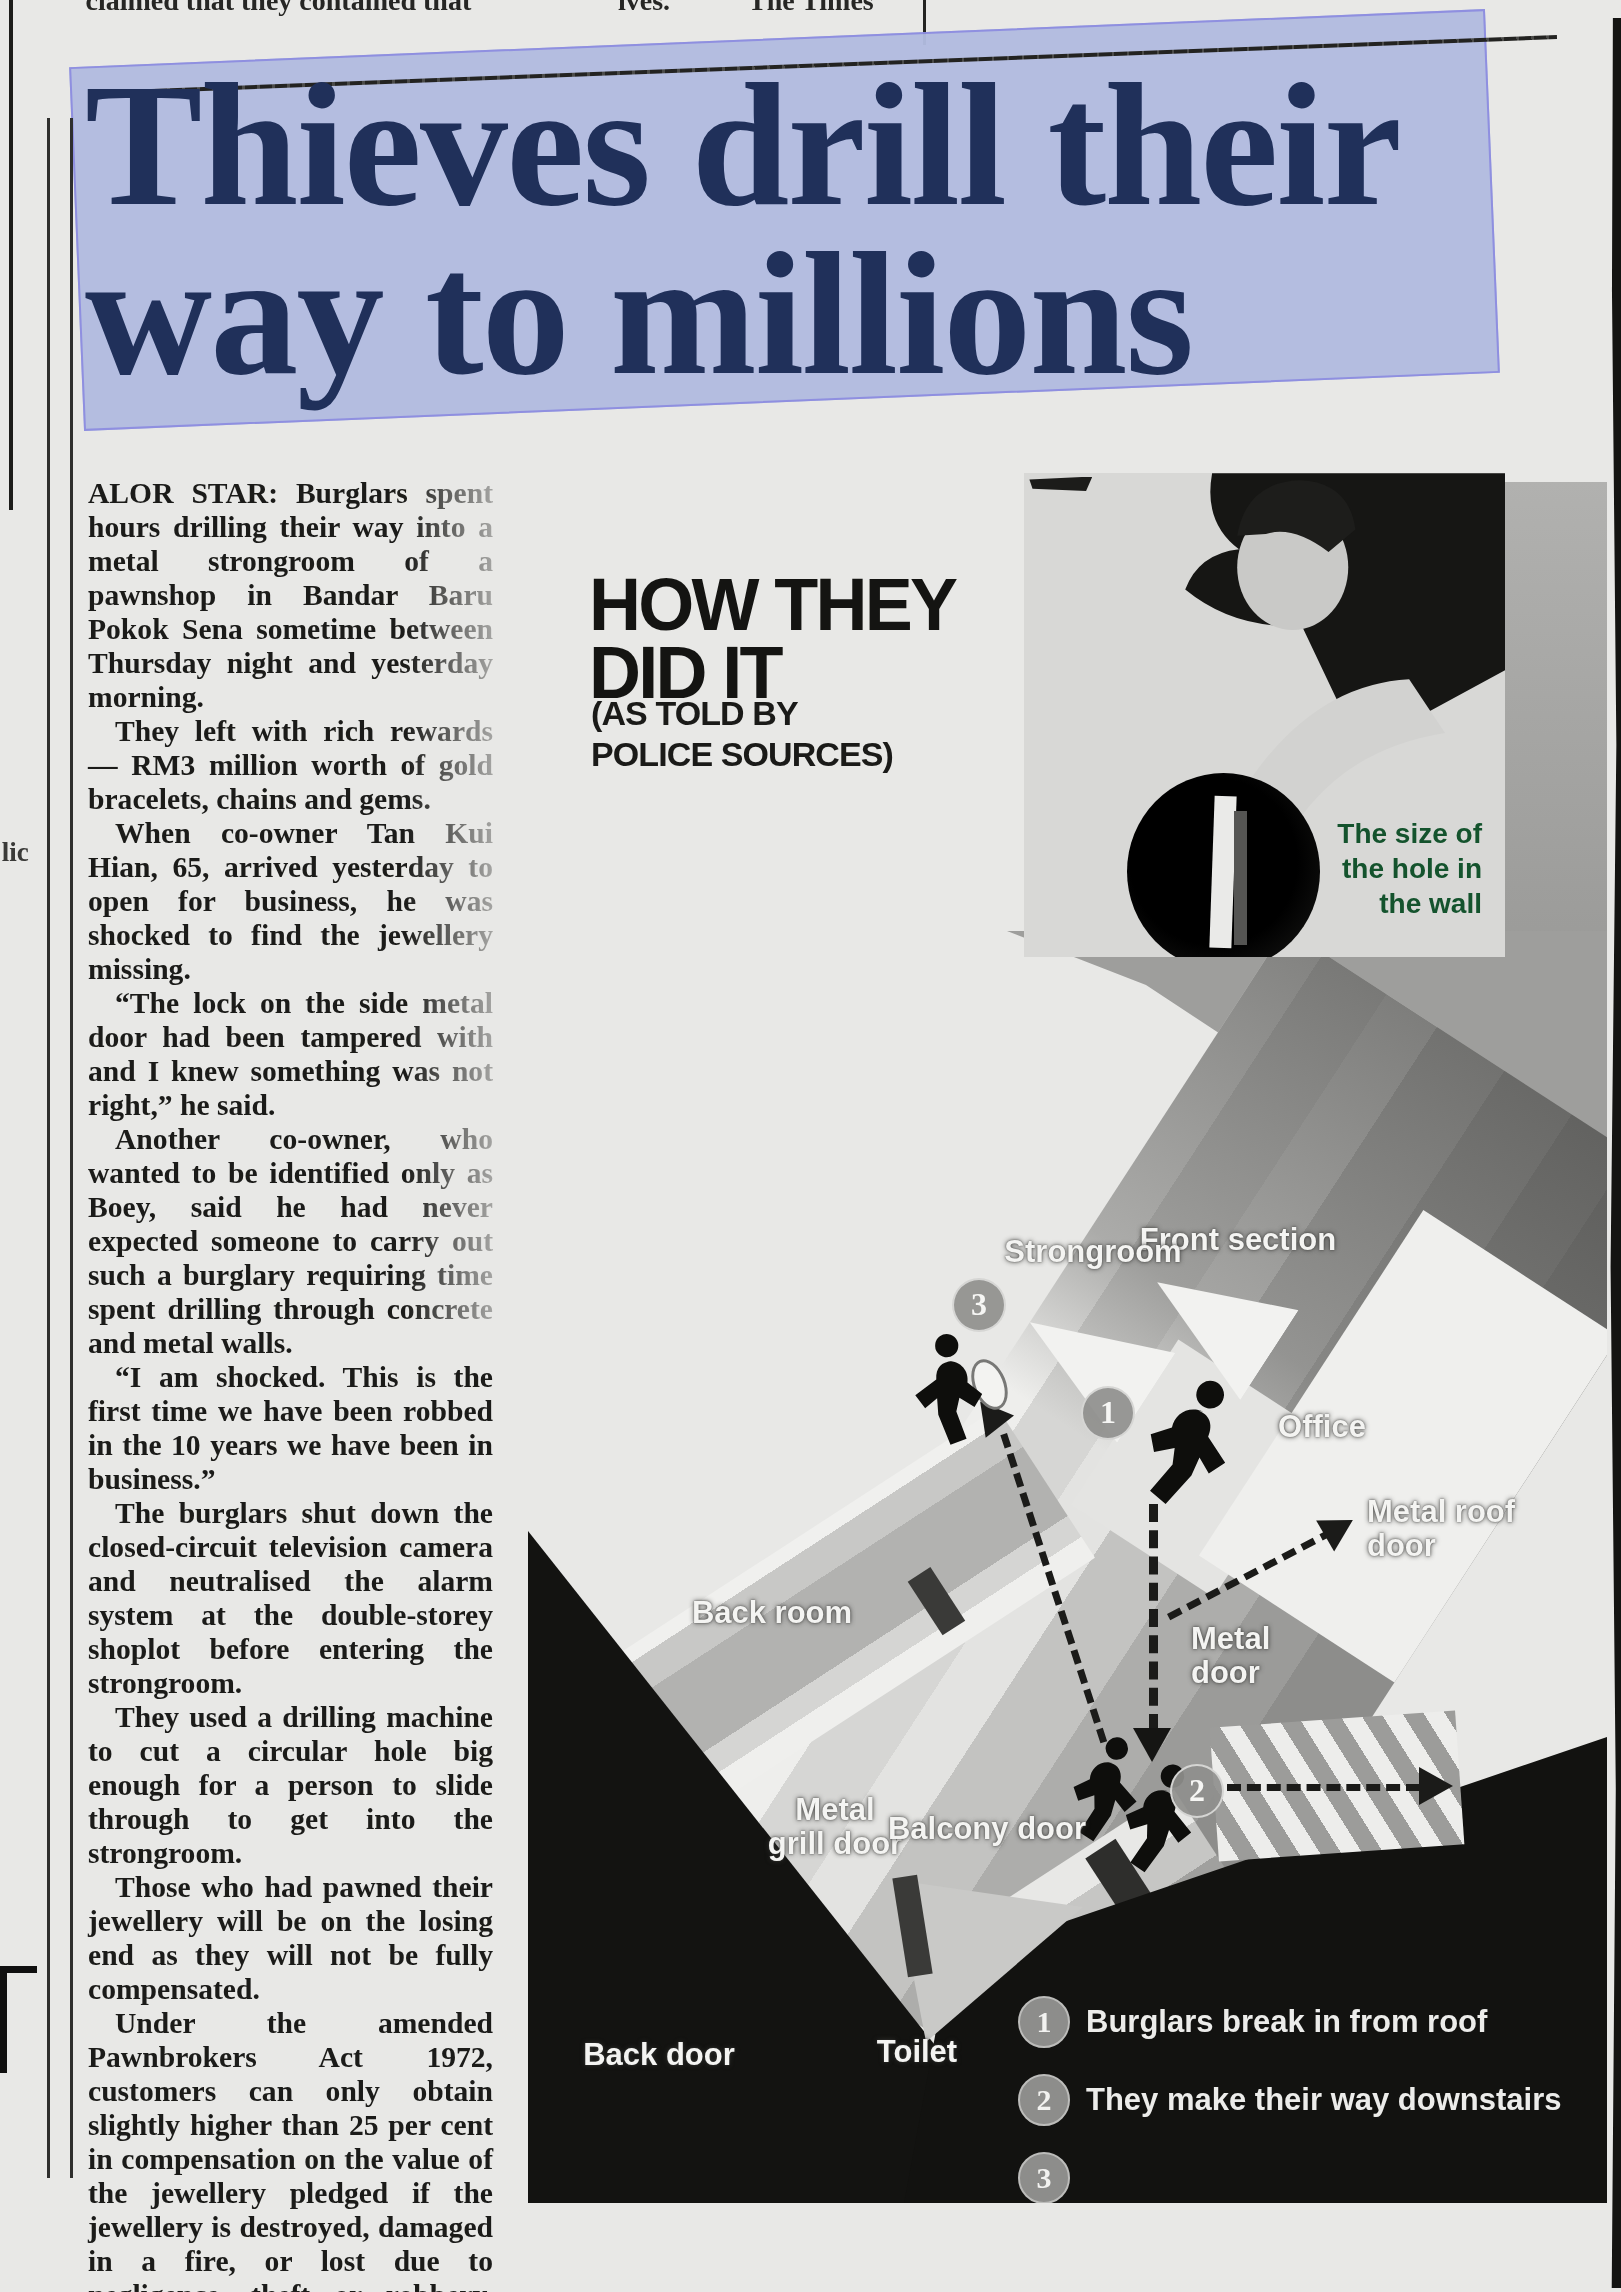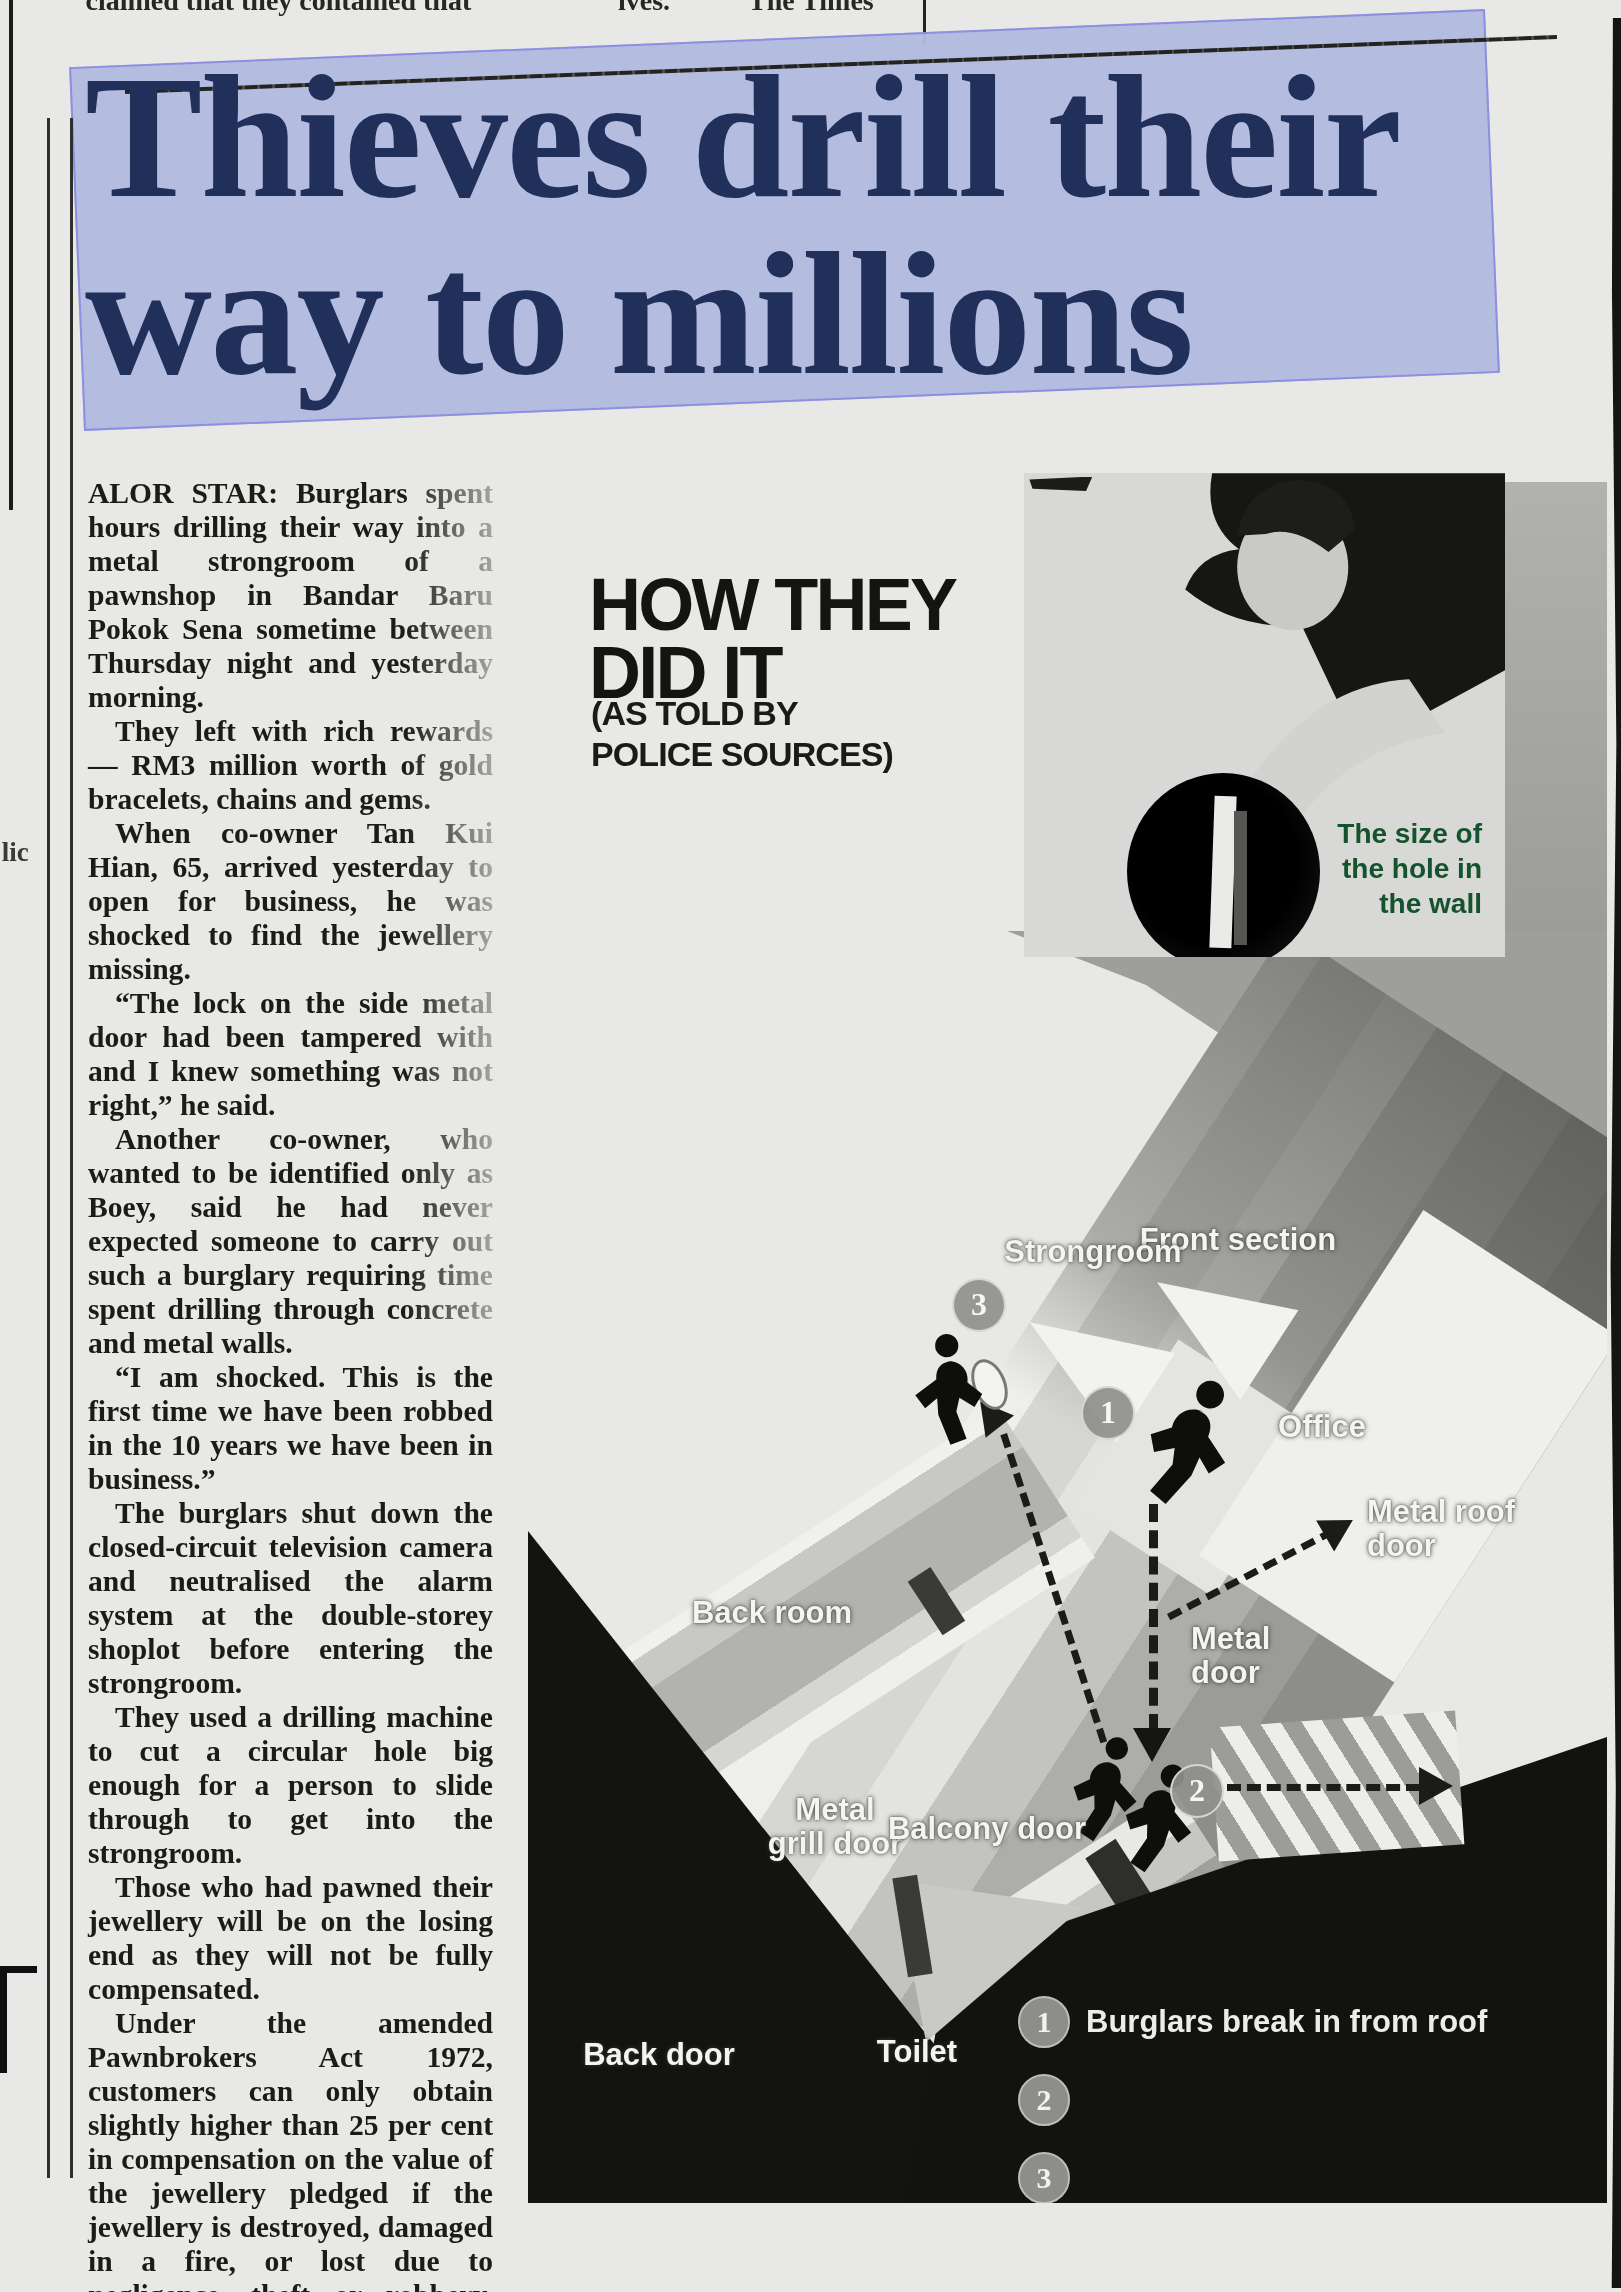--- a/index.html
+++ b/index.html
@@ -96,21 +96,21 @@
 <div class="abs topclip">
   <span class="topfrag" style="left:4.5px">claimed that they contained that</span>
   <span class="topfrag" style="left:537px">ives.</span>
   <span class="topfrag" style="left:667px">The Times</span>
 </div>
 <div class="abs vline-top"></div>
 <div class="abs edgeline"></div>
 
 <div class="abs hl-box"></div>
 <div class="abs rule-top"></div>
-<div class="abs hl-line" style="left:85px;top:49px">Thieves drill their</div>
+<div class="abs hl-line" style="left:85px;top:57px">Thieves drill their</div>
 <div class="abs hl-line" style="left:85px;top:226px">way to millions</div>
 
 <div class="abs colrule" style="left:47px"></div>
 <div class="abs colrule" style="left:70px"></div>
 <div class="abs sidefrag">lic</div>
 <div class="abs bracket"></div>
 <div class="abs torn"></div>
 
 <div class="abs article">
   <p>ALOR STAR: Burglars spent hours drilling their way into a metal strongroom of a pawnshop in Bandar Baru Pokok Sena sometime between Thursday night and yesterday morning.</p>
@@ -198,20 +198,21 @@
   <div class="dlabel c" style="left:253px;top:665px">Back room</div>
   <div class="dlabel c" style="left:316px;top:862px">Metal
 grill door</div>
   <div class="dlabel c" style="left:468px;top:881px">Balcony door</div>
   <div class="dlabel c" style="left:398px;top:1104px">Toilet</div>
   <div class="dlabel c" style="left:140px;top:1107px">Back door</div>
 
   <div class="leg-circ" style="top:1065px">1</div>
   <div class="leg-text" style="top:1071px">Burglars break in from roof</div>
   <div class="leg-circ" style="top:1143px">2</div>
+  <div class="leg-text" style="top:1149px">They make their way downstairs</div>
   <div class="leg-circ" style="top:1221px">3</div>
 </div>
 
 <div class="abs photo">
   <svg width="481" height="484" style="position:absolute;left:0;top:0" viewBox="0 0 537 540">
     <path d="M210 0 q-10 55 30 85 q-45 5 -60 45 q55 45 130 40 l45 95 q45 25 90 5 l92 -50 V0 Z" fill="#161614"></path>
     <ellipse cx="300" cy="105" rx="62" ry="70" fill="#c9c9c7"></ellipse>
     <path d="M238 70 q10 -60 70 -62 q55 2 62 55 l-30 25 q-40 -30 -70 -20 z" fill="#1d1d1b"></path>
     <path d="M430 230 q-95 5 -165 95 l-55 75 40 35 q40 -25 70 -65 q55 -65 150 -80 z" fill="#d2d2d0"></path>
     <path d="M285 418 q-28 6 -33 27 l22 20 q22 -9 27 -27 z" fill="#141412"></path>

